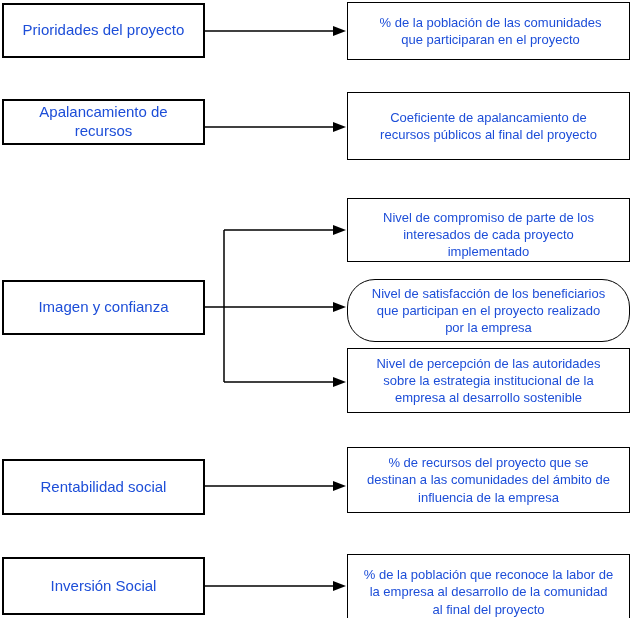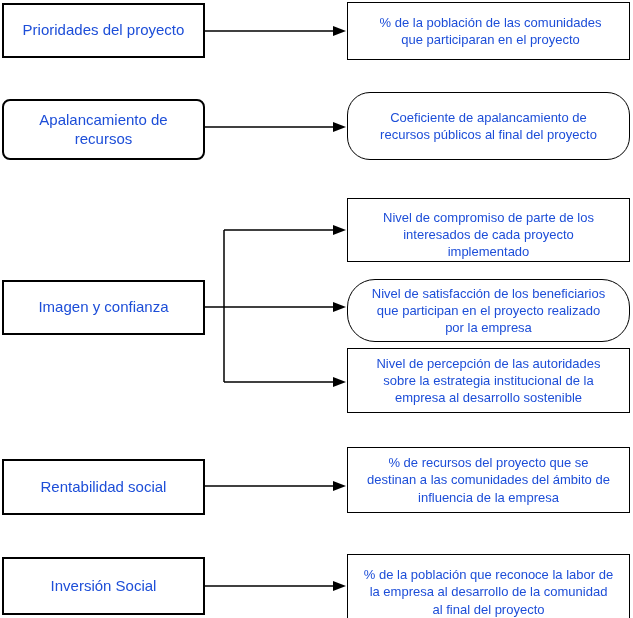--- a/index.html
+++ b/index.html
@@ -67,41 +67,41 @@
       <line x1="224" y1="382" x2="333" y2="382" marker-end="url(#ah)"></line>
       <line x1="205" y1="486" x2="333" y2="486" marker-end="url(#ah)"></line>
       <line x1="205" y1="586" x2="333" y2="586" marker-end="url(#ah)"></line>
     </g>
   </svg>
 
   <div class="box left-box" style="top:3px;height:55px;">
     <span>Prioridades del proyecto</span>
   </div>
 
-  <div class="box left-box" style="top:99px;height:61px;border-radius:8px;">
+  <div class="box left-box" style="top:99px;height:46px;">
     <span>Apalancamiento de recursos</span>
   </div>
 
   <div class="box left-box" style="top:280px;height:55px;justify-content:center;">
     <span>Imagen y confianza</span>
   </div>
 
   <div class="box left-box" style="top:459px;height:56px;">
     <span>Rentabilidad social</span>
   </div>
 
   <div class="box left-box" style="top:557px;height:58px;">
     <span>Inversión Social</span>
   </div>
 
   <div class="box right-box" style="top:2px;height:58px;padding-left:8px;">
     <span class="txt" style="max-width:235px;">% de la población de las comunidades que participaran en el proyecto</span>
   </div>
 
-  <div class="box right-box" style="top:92px;height:68px;border-radius:23px;">
+  <div class="box right-box" style="top:92px;height:68px;">
     <span class="txt" style="max-width:228px;">Coeficiente de apalancamiento de recursos públicos al final del proyecto</span>
   </div>
 
   <div class="box right-box" style="top:198px;height:64px;align-items:flex-end;">
     <span class="txt" style="max-width:235px;">Nivel de compromiso de parte de los interesados de cada proyecto implementado</span>
   </div>
 
   <div class="box right-box" style="top:279px;height:63px;border-radius:28px;">
     <span class="txt" style="max-width:245px;">Nivel de satisfacción de los beneficiarios que participan en el proyecto realizado por la empresa</span>
   </div>

